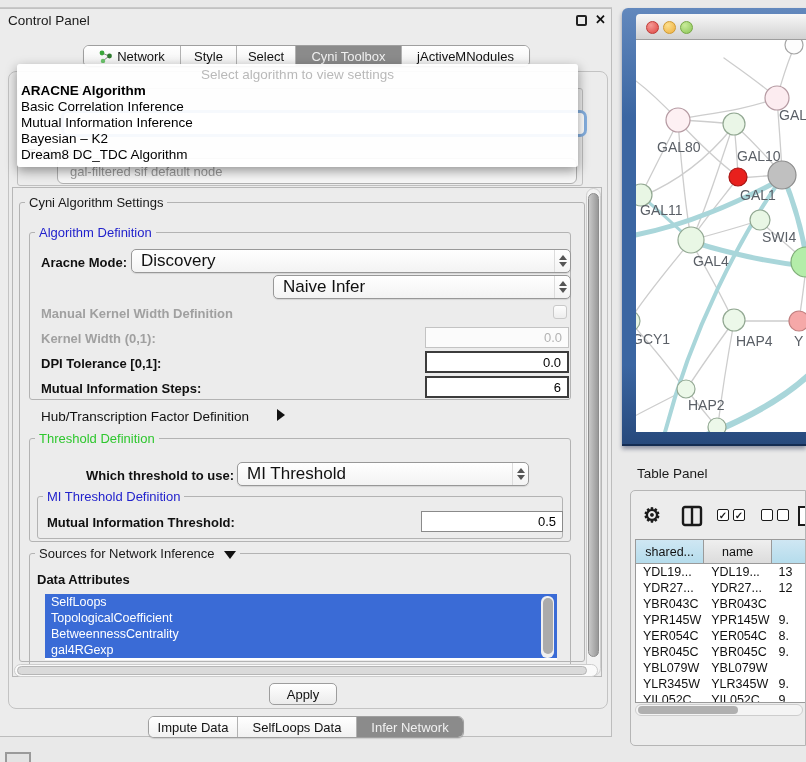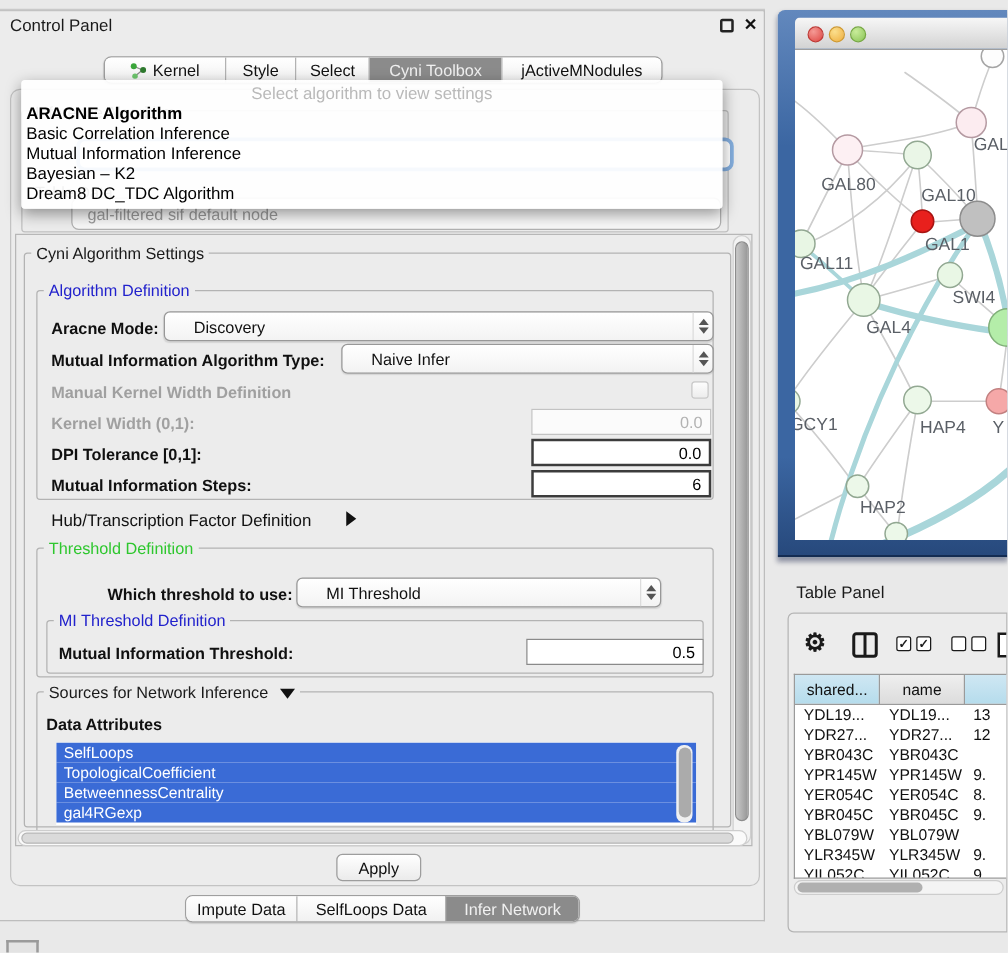--- a/index.html
+++ b/index.html
@@ -52,21 +52,21 @@
   
   .groupbox { position:absolute; border:1px solid #b3b3b3; border-radius:3px; }
   .grouplabel { position:absolute; background:#ececec; padding:0 4px; font-size:13px; color:#1a1a1a; white-space:nowrap; }
   .grouplabel.blue { color:#2222cc; }
   .grouplabel.green { color:#2ec72e; }
 
   .blabel { position:absolute; font-size:13px; font-weight:bold; color:#101010; white-space:nowrap; }
   .blabel.dim { color:#a0a0a0; }
 
   .combo { position:absolute; background:linear-gradient(#ffffff,#f3f3f3); border:1px solid #989898; border-radius:5px;
-           box-shadow:0 1px 1px rgba(0,0,0,.1); display:flex; align-items:center; font-size:13px; color:#111; padding-left:23px; }
+           box-shadow:0 1px 1px rgba(0,0,0,.1); display:flex; align-items:center; font-size:17px; color:#111; padding-left:9px; }
   .combo .spacer { flex:1; }
   .arrows { width:16px; height:100%; display:flex; flex-direction:column; align-items:center; justify-content:center; gap:2px; border-left:1px solid #dcdcdc; }
   .tri-up    { width:0; height:0; border-left:4px solid transparent; border-right:4px solid transparent; border-bottom:5px solid #555; }
   .tri-down  { width:0; height:0; border-left:4px solid transparent; border-right:4px solid transparent; border-top:5px solid #555; }
 
   .tfield { position:absolute; background:#fff; font-size:13px; color:#000; display:flex; align-items:center; justify-content:flex-end; padding:0 6px; }
   .tfield.strong { border:2px solid #3c3c3c; }
   .tfield.mid { border:1px solid #8a8a8a; }
   .tfield.dim { border:1px solid #c3c3c3; color:#b3b3b3; background:#fbfbfb; }
 
@@ -136,21 +136,21 @@
 
     <div class="abs segctl" id="topTabs">
         <div class="seg" style="min-width: 96px;">
           <svg width="13" height="13">
             <line x1="3" y1="3" x2="10" y2="6" stroke="#888" stroke-width="1"></line>
             <line x1="10" y1="6" x2="4" y2="11" stroke="#888" stroke-width="1"></line>
             <circle cx="3" cy="3" r="2.4" fill="#3aa53a"></circle>
             <circle cx="10.5" cy="6" r="2.4" fill="#2f7a2f"></circle>
             <circle cx="4" cy="11" r="2.2" fill="#6cc56c"></circle>
           </svg>
-          <span>Kernel</span>
+          <span>Network</span>
         </div>
         <div class="seg" style="min-width: 56px;">
           <span>Style</span>
         </div>
         <div class="seg" style="min-width: 59px;">
           <span>Select</span>
         </div>
         <div class="seg sel" style="min-width: 106px;">
           <span>Cyni Toolbox</span>
         </div>
@@ -194,21 +194,20 @@
       <span class="blabel" style="left:28px; top:67px;">Aracne Mode:</span>
       <div class="combo" style="left:118px; top:61px; width:440px; height:24px;">
         <span>Discovery</span>
         <span class="spacer"></span>
         <span class="arrows">
             <i class="tri-up"></i>
             <i class="tri-down"></i>
           </span>
       </div>
 
-      <span class="blabel" style="left:28px; top:93px;">Mutual Information Algorithm Type:</span>
       <div class="combo" style="left:260px; top:87px; width:298px; height:24px;">
         <span>Naive Infer</span>
         <span class="spacer"></span>
         <span class="arrows">
             <i class="tri-up"></i>
             <i class="tri-down"></i>
           </span>
       </div>
 
       <span class="blabel dim" style="left:28px; top:118px;">Manual Kernel Width Definition</span>

